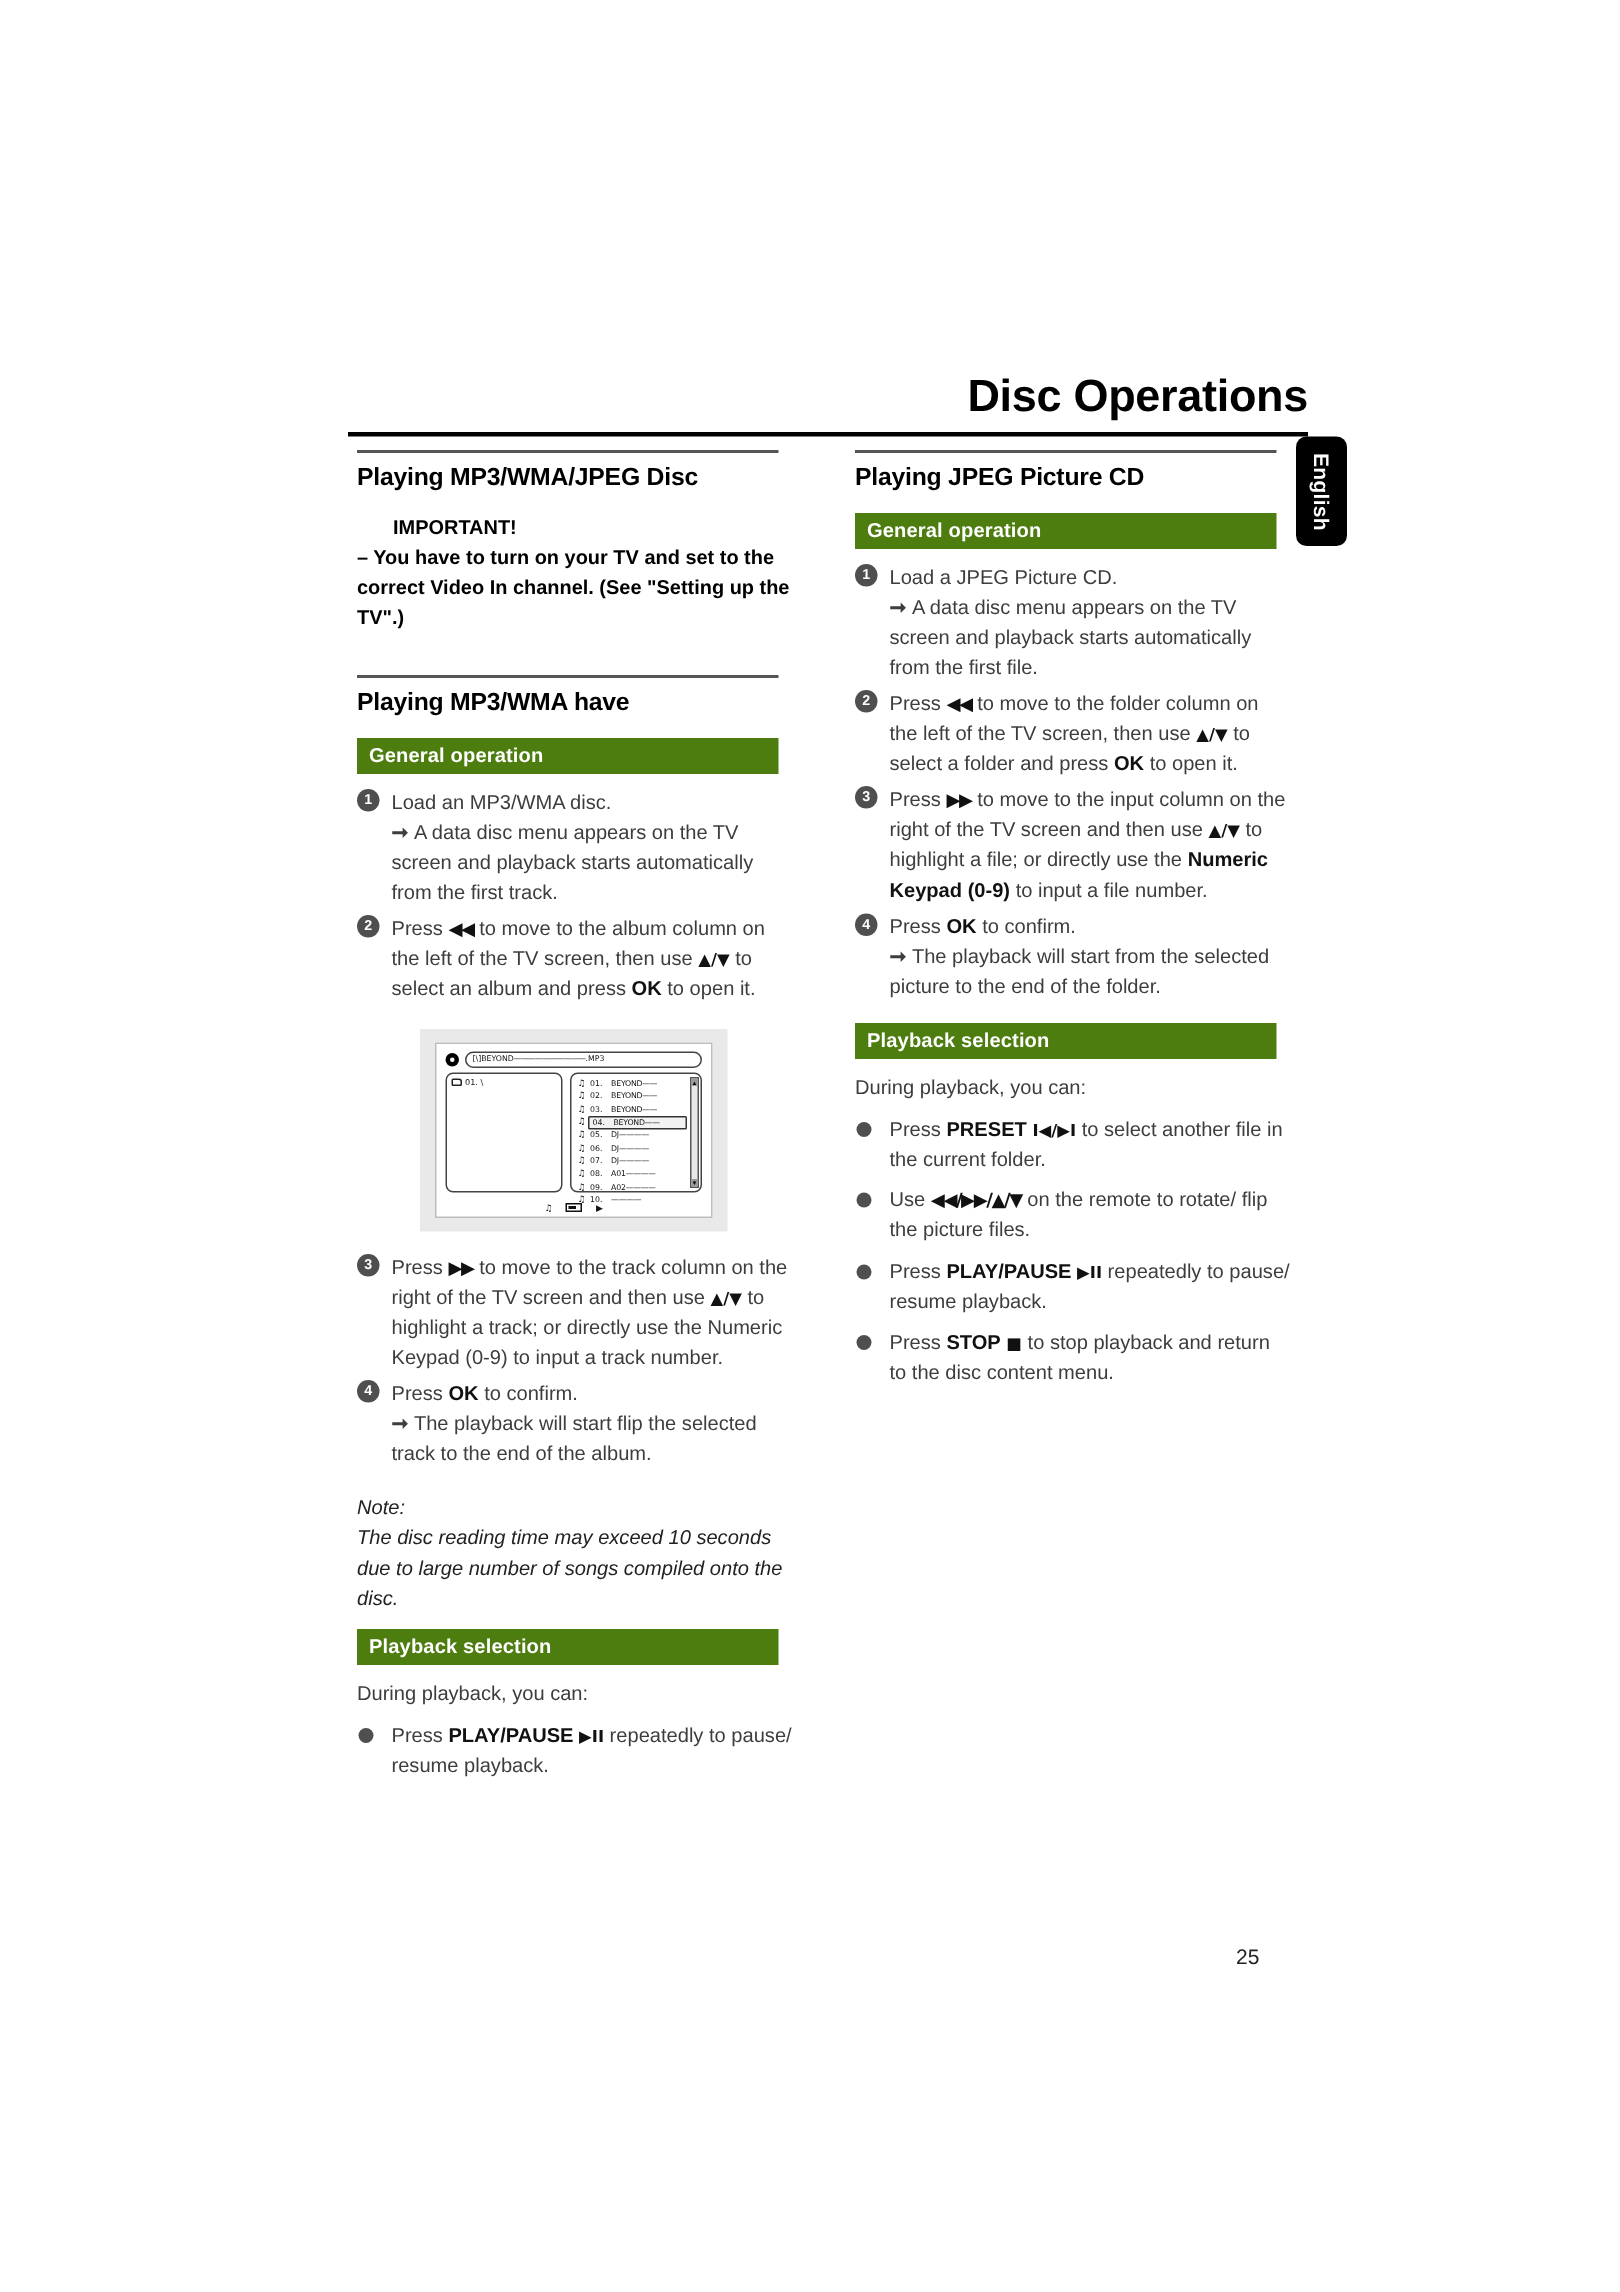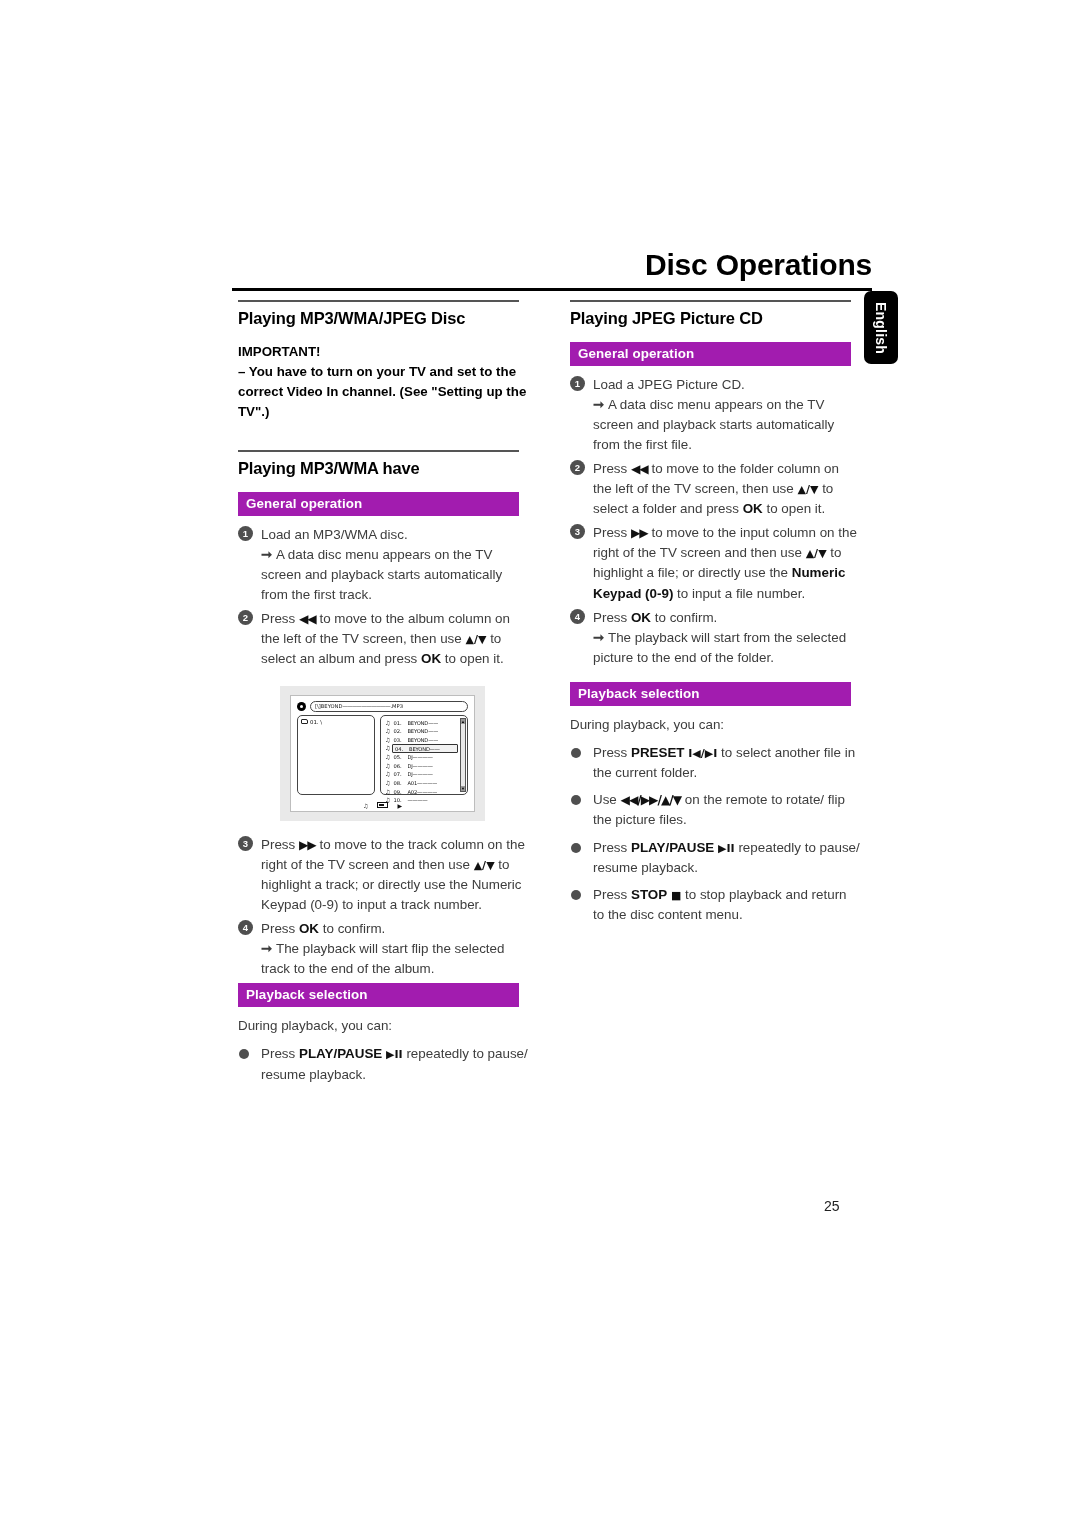--- a/index.html
+++ b/index.html
@@ -89,25 +89,25 @@
     color: #000;
   }
 
   .important-block {
     font-size: 13.3px;
     font-weight: bold;
     line-height: 1.52;
     color: #000;
     margin-bottom: 6px;
   }
-  .important-block .ttl { display: block; }
+  .important-block .ttl { display: block; margin-left: 24px; }
   .important-block .body { display: block; text-indent: 0; }
 
   .gray-bar {
-    background: #a21caf;
+    background: #4d7c0f;
     color: #fff;
     font-size: 13.4px;
     font-weight: bold;
     padding: 4px 8px 5px 8px;
     width: 281px;
     margin: 4px 0 9px 0;
     letter-spacing: 0.1px;
   }
 
   
@@ -331,21 +331,21 @@
     position: absolute;
     left: 1px; top: 1px;
     width: 5px; height: 2px;
     background: #111;
   }
 
   
   .page-num {
     position: absolute;
     left: 824px;
-    top: 1198px;
+    top: 1296px;
     font-size: 14px;
     color: #222;
   }
 </style>
 </head>
 <body>
 
 <div class="page">
 
   <div class="chapter-title">Disc Operations</div>
@@ -474,20 +474,24 @@
       <span class="marker">3</span>
       <span>Press </span><span class="sym b">▶▶</span><span> to move to the track column on the right of the TV screen and then use </span><span class="sym2 b">▲/▼</span><span> to highlight a track; or directly use the Numeric Keypad (0-9) to input a track number.</span>
     </div>
 
     <div class="step">
       <span class="marker">4</span>
       <span>Press </span><span class="b">OK</span><span> to confirm.</span>
       <span class="arrow-line"><span class="arrow">➞ </span><span>The playback will start flip the selected track to the end of the album.</span></span>
     </div>
 
+    <div class="note">
+      <span class="nt">Note:</span>
+      <span>The disc reading time may exceed 10 seconds due to large number of songs compiled onto the disc.</span>
+    </div>
 
     <div class="gray-bar">Playback selection</div>
     <div class="plain-line">During playback, you can:</div>
 
 
     <div class="bullet">
       <span class="dot"></span>
       <span>Press </span><span class="b">PLAY/PAUSE</span> <span class="sym2 b">▶II</span><span> repeatedly to pause/ resume playback.</span>
     </div>
 

